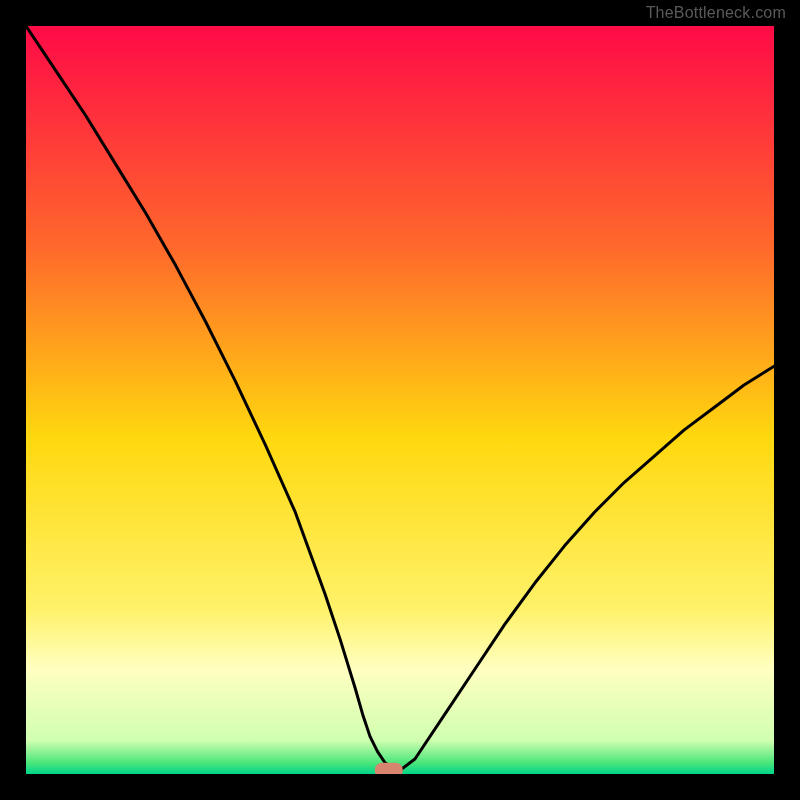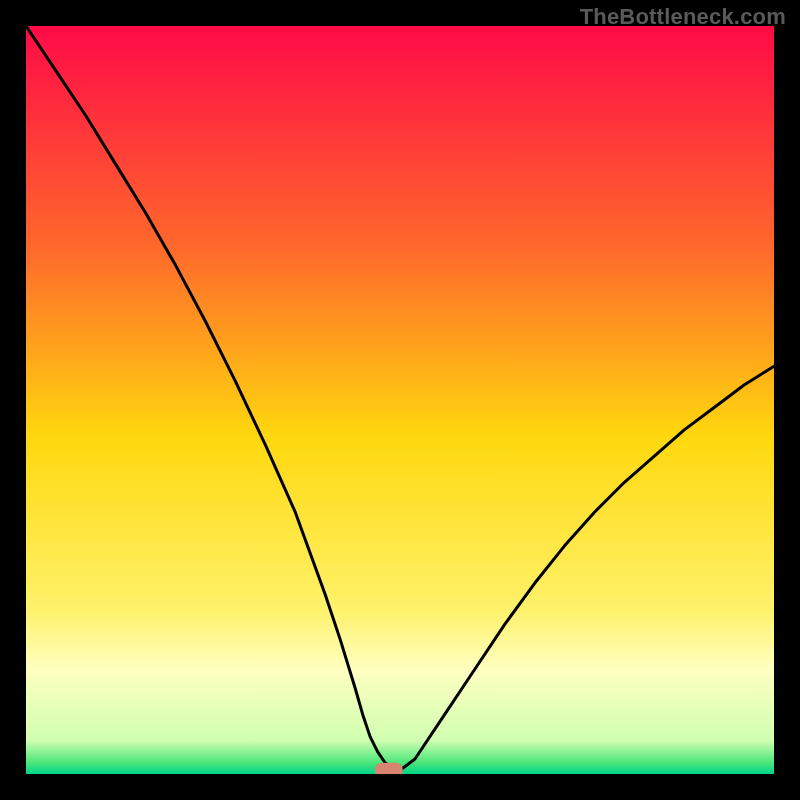--- a/index.html
+++ b/index.html
@@ -30,22 +30,22 @@
   .plot svg {
     display: block;
     width: 748px;
     height: 748px;
   }
   .watermark {
     position: absolute;
     top: 4px;
     right: 14px;
     color: #5a5a5a;
-    font-size: 22px;
-    font-weight: 700;
+    font-size: 16px;
+    font-weight: 400;
     letter-spacing: 0.2px;
     user-select: none;
   }
 </style>
 </head>
 <body>
 
 <div class="frame">
   <div class="watermark">TheBottleneck.com</div>
 

